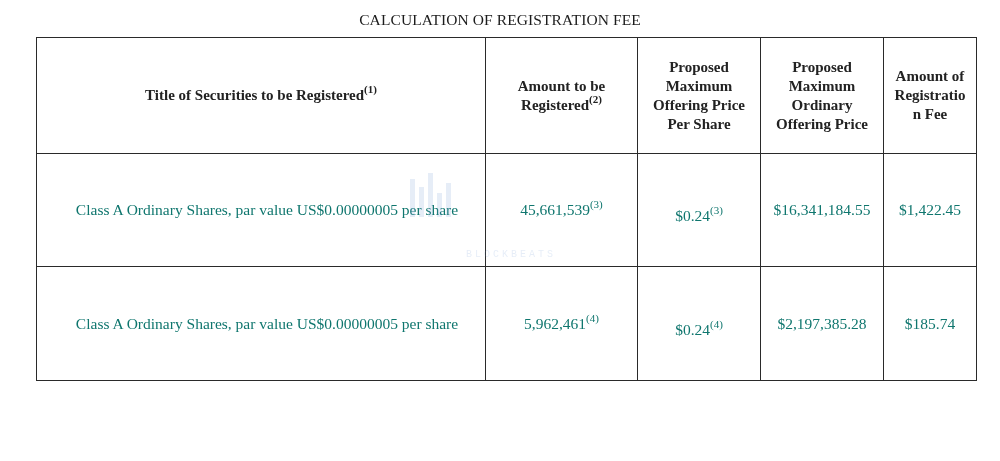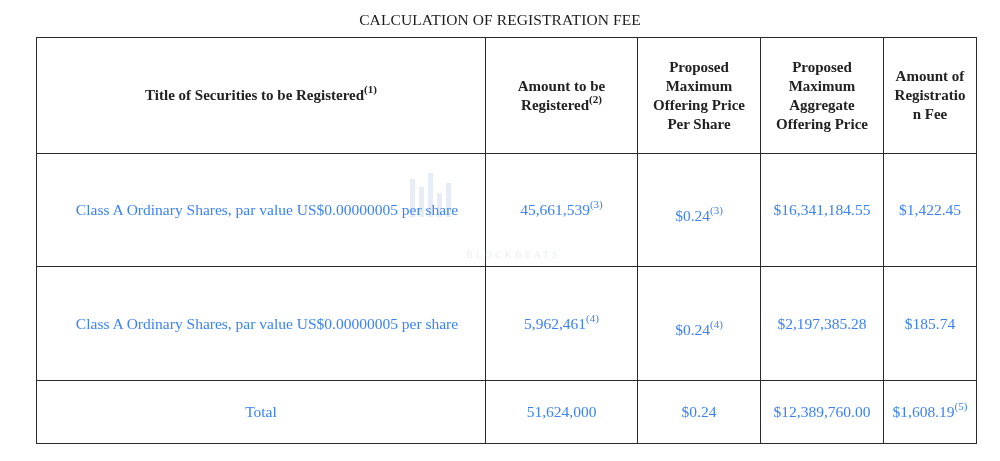--- a/index.html
+++ b/index.html
@@ -16,38 +16,38 @@
     border-collapse: collapse; table-layout: fixed;
     width: 940px;
   }
   table.fee td, table.fee th {
     border: 1.3px solid #2a2a2a; padding: 0; vertical-align: middle;
   }
   table.fee th {
     font-weight: bold; font-size: 15px; line-height: 19px; text-align: center; color: #222;
   }
   table.fee td {
-    font-size: 15.5px; text-align: center; color: #3b82f6;
+    font-size: 15.5px; text-align: center; color: #0f766e;
   }
   tr.head { height: 116px; }
   tr.r1 { height: 113px; }
   tr.r2 { height: 114px; }
   tr.tot { height: 63px; }
   td.desc { text-align: left; padding-left: 12px !important; }
   td.desc.center { text-align: center; padding-left: 0 !important; }
   sup { font-size: 11px; vertical-align: 7px; line-height: 0; }
   .lowered { position: relative; top: 6px; }
   .watermark {
     position: absolute; left: 410px; top: 213px; width: 190px; height: 50px;
     opacity: 0.18; pointer-events: none;
   }
   .wm-bars { position: absolute; left: 0; top: 4px; }
   .wm-bars span { position: absolute; bottom: 0; width: 5px; background: #7aa0d8; }
   .wm-cn { position: absolute; left: 52px; top: -2px; font-family: "DejaVu Sans", sans-serif; font-size: 34px; color: #7aa0d8; letter-spacing: 2px; }
-  .wm-en { position: absolute; left: 56px; top: 36px; font-family: Liberation Serif, serif; font-size: 10px; color: #7aa0d8; letter-spacing: 3px; }
+  .wm-en { position: absolute; left: 56px; top: 36px; font-family: Liberation Mono, monospace; font-size: 10px; color: #7aa0d8; letter-spacing: 3px; }
 </style>
 </head>
 <body>
 
 <div class="title">CALCULATION OF REGISTRATION FEE</div>
 
 <table class="fee">
   <colgroup>
     <col style="width:449px">
     <col style="width:152px">
@@ -66,21 +66,21 @@
     </th>
     <th>
       <span>Proposed</span><br>
       <span>Maximum</span><br>
       <span>Offering Price</span><br>
       <span>Per Share</span>
     </th>
     <th>
       <span>Proposed</span><br>
       <span>Maximum</span><br>
-      <span>Aggregate</span><br>
+      <span>Ordinary</span><br>
       <span>Offering Price</span>
     </th>
     <th>
       <span>Amount of</span><br>
       <span>Registratio</span><br>
       <span>n Fee</span>
     </th>
   </tr>
 
   <tr class="r1">
@@ -92,27 +92,20 @@
   </tr>
 
   <tr class="r2">
     <td class="desc"><span>Class A Ordinary Shares, par value US$0.00000005 per share</span></td>
     <td><span>5,962,461</span><sup>(4)</sup></td>
     <td><span class="lowered"><span>$0.24</span><sup>(4)</sup></span></td>
     <td><span>$2,197,385.28</span></td>
     <td><span>$185.74</span></td>
   </tr>
 
-  <tr class="tot">
-    <td class="desc center"><span>Total</span></td>
-    <td><span>51,624,000</span></td>
-    <td><span>$0.24</span></td>
-    <td><span>$12,389,760.00</span></td>
-    <td><span>$1,608.19</span><sup>(5)</sup></td>
-  </tr>
 </tbody>
   </table>
 
 <div class="watermark">
   <div class="wm-bars">
     <span style="left:0;height:38px"></span>
     <span style="left:9px;height:30px;top:auto"></span>
     <span style="left:18px;height:44px"></span>
     <span style="left:27px;height:24px"></span>
     <span style="left:36px;height:34px"></span>

